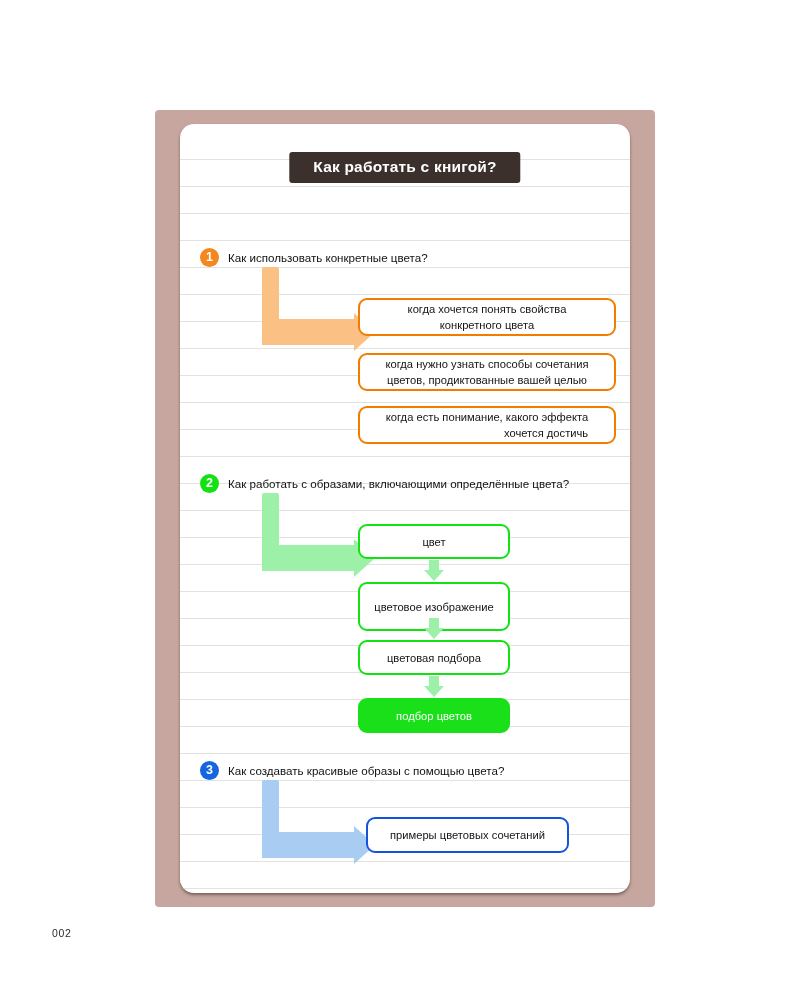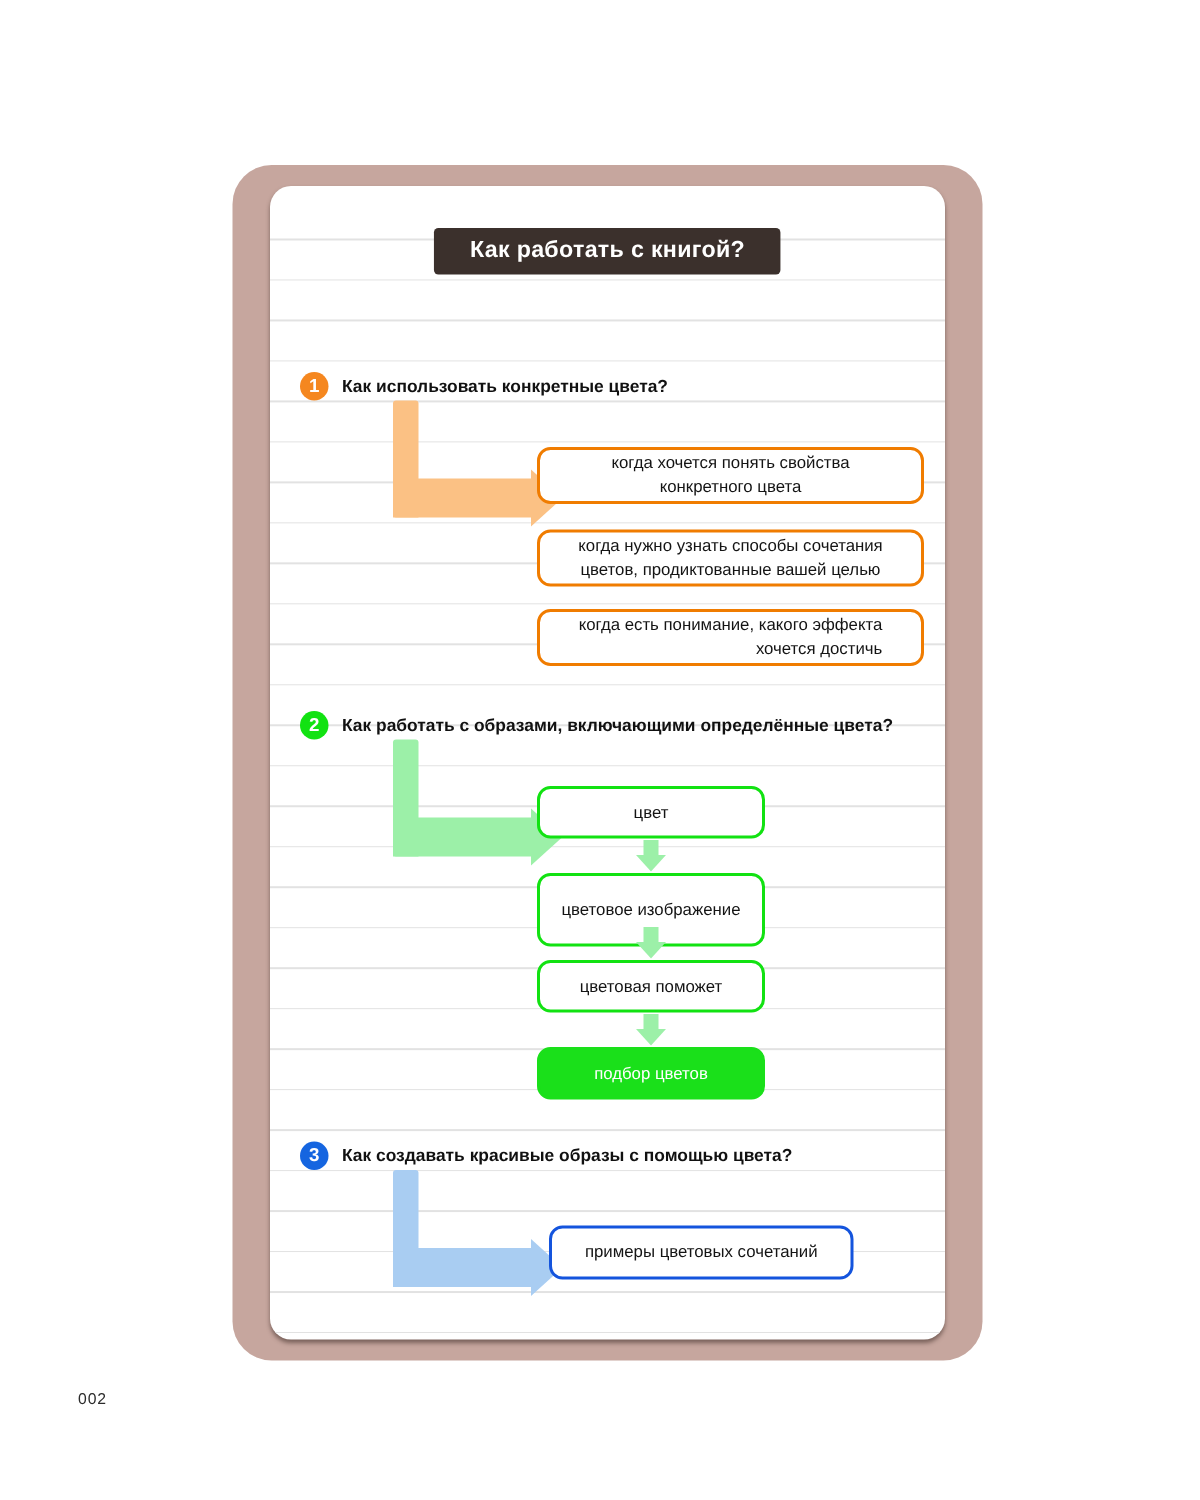--- a/index.html
+++ b/index.html
@@ -17,21 +17,21 @@
   }
 
   
   .page-frame {
     position: absolute;
     left: 155px;
     top: 110px;
     width: 500px;
     height: 797px;
     background: #c6a69e;
-    border-radius: 26px;
+    border-radius: 4px;
     box-sizing: border-box;
   }
 
   
   .sheet {
     position: absolute;
     left: 25px;
     top: 14px;
     width: 450px;
     height: 769px;
@@ -115,21 +115,21 @@
     align-items: center;
     justify-content: center;
     flex: 0 0 auto;
     line-height: 1;
   }
   .badge.o { background: #f5871f; }
   .badge.g { background: #12e212; }
   .badge.b { background: #1565e0; }
   .sec-title {
     font-size: 11.6px;
-    font-weight: bold;
+    font-weight: normal;
     color: #111111;
     white-space: nowrap;
   }
 
   
   .elbow { position: absolute; }
   .elbow .stem {
     position: absolute;
     left: 0;
     top: 0;
@@ -273,21 +273,21 @@
       <div class="node green" style="left:178px; top:458px; width:152px; height:49px;">
         <span>цветовое изображение</span>
       </div>
 
       <div class="down-arrow" style="left:244px; top:494px; height:21px;">
         <div class="shaft" style="height:12px; background:#9cf0a8;"></div>
         <div class="tip" style="border-top:11px solid #9cf0a8;"></div>
       </div>
 
       <div class="node green" style="left:178px; top:516px; width:152px; height:35px;">
-        <span>цветовая поможет</span>
+        <span>цветовая подбора</span>
       </div>
 
       <div class="down-arrow" style="left:244px; top:552px; height:21px;">
         <div class="shaft" style="height:12px; background:#9cf0a8;"></div>
         <div class="tip" style="border-top:11px solid #9cf0a8;"></div>
       </div>
 
       <div class="node filled-green" style="left:178px; top:574px; width:152px; height:35px;">
         <span>подбор цветов</span>
       </div>

